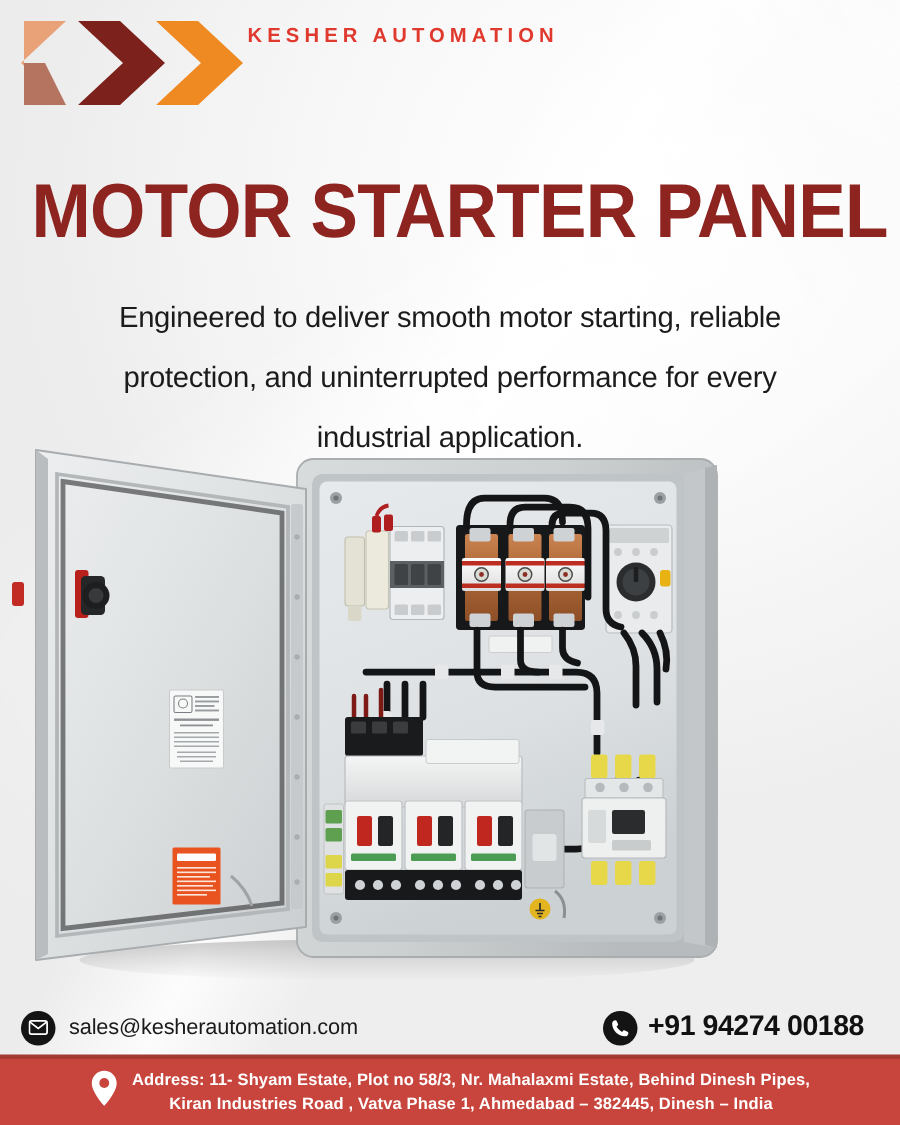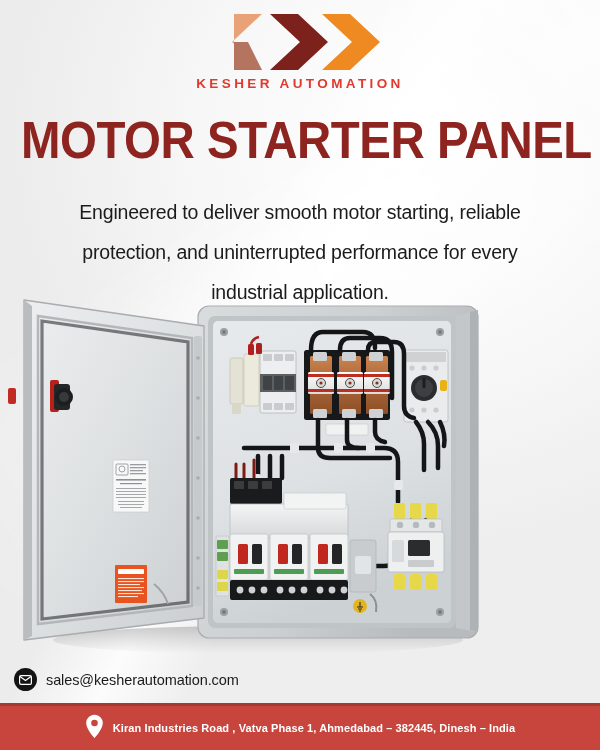--- a/index.html
+++ b/index.html
@@ -32,21 +32,21 @@
     width:700px; height:140px;
     background:linear-gradient(90deg, rgba(255,255,255,0) 0%, rgba(255,255,255,0.6) 50%, rgba(255,255,255,0) 100%);
     transform:rotate(32deg);
     filter:blur(30px);
     pointer-events:none;
   }
 
   
   .logo-wrap {
     position:absolute; left:0; right:0; top:12px;
-    display:flex; flex-direction:column; align-items:center;
+    display:flex; flex-direction:row; 
   }
   .logo-mark {
     width:165px; height:60px;
     position:relative;
   }
   .logo-mark svg { display:block; width:165px; height:60px; }
   .logo-text {
     margin-top:4px;
     font-size:13.5px;
     font-weight:bold;
@@ -83,21 +83,21 @@
     position:absolute;
     left:8px; top:288px;
     width:500px; height:365px;
   }
   .photo svg { display:block; }
 
   
   .contact-row {
     position:absolute; left:0; right:0; top:668px;
     height:34px;
-    display:flex; align-items:flex-start;
+    display:flex; align-items:center;
   }
   .contact-email {
     display:flex; align-items:center; gap:9px;
     margin-left:14px;
   }
   .contact-phone {
     display:flex; align-items:center; gap:7px;
     margin-left:auto; margin-right:24px;
   }
   .ico-circle {
@@ -495,29 +495,38 @@
     <div class="contact-email">
       <span class="ico-circle">
         <svg width="13" height="10" viewBox="0 0 13 10" xmlns="http://www.w3.org/2000/svg">
           <rect x="0.6" y="0.6" width="11.8" height="8.8" rx="1.4" fill="none" stroke="#fff" stroke-width="1.2"></rect>
           <path d="M1 1.4 L6.5 5.6 L12 1.4" fill="none" stroke="#fff" stroke-width="1.2"></path>
         </svg>
       </span>
       <span class="email-text">sales@kesherautomation.com</span>
     </div>
 
+    <div class="contact-phone">
+      <span class="ico-circle">
+        <svg width="13" height="13" viewBox="0 0 13 13" xmlns="http://www.w3.org/2000/svg">
+          <path d="M3.2 1.1 C2.1 1.1 1.1 2.1 1.1 3.2 c0 4.8 3.9 8.7 8.7 8.7 1.1 0 2.1-1 2.1-2.1 0-0.4-0.2-0.7-0.5-0.9 l-1.9-0.9 c-0.4-0.2-0.8-0.1-1.1 0.2 l-0.7 0.8 C6.1 8.2 4.8 6.9 4 5.4 l0.8-0.7 c0.3-0.3 0.4-0.7 0.2-1.1 L4.1 1.7 C3.9 1.3 3.6 1.1 3.2 1.1 Z" fill="#fff"></path>
+        </svg>
+      </span>
+      <span class="phone-text">+91 94274 00188</span>
+    </div>
   </div>
 
   <div class="divider"></div>
   <div class="addr-bar">
     <div class="addr-inner">
       <span class="pin-icon">
         <svg width="19" height="25" viewBox="0 0 19 25" xmlns="http://www.w3.org/2000/svg">
           <path d="M9.5 0.8 C4.9 0.8 1.2 4.5 1.2 9.1 c0 6.2 8.3 15.1 8.3 15.1 s8.3-8.9 8.3-15.1 c0-4.6-3.7-8.3-8.3-8.3 Z" fill="#ffffff"></path>
           <circle cx="9.5" cy="9" r="3.3" fill="#c8453e"></circle>
         </svg>
       </span>
       <span class="addr-lines">
+        <span class="l1">Address:  11- Shyam Estate, Plot no 58/3, Nr. Mahalaxmi Estate, Behind Dinesh Pipes,</span>
         <span class="l2">Kiran Industries Road , Vatva Phase 1, Ahmedabad – 382445, Dinesh – India</span>
       </span>
     </div>
   </div>
 </div>
 
 </body></html>

